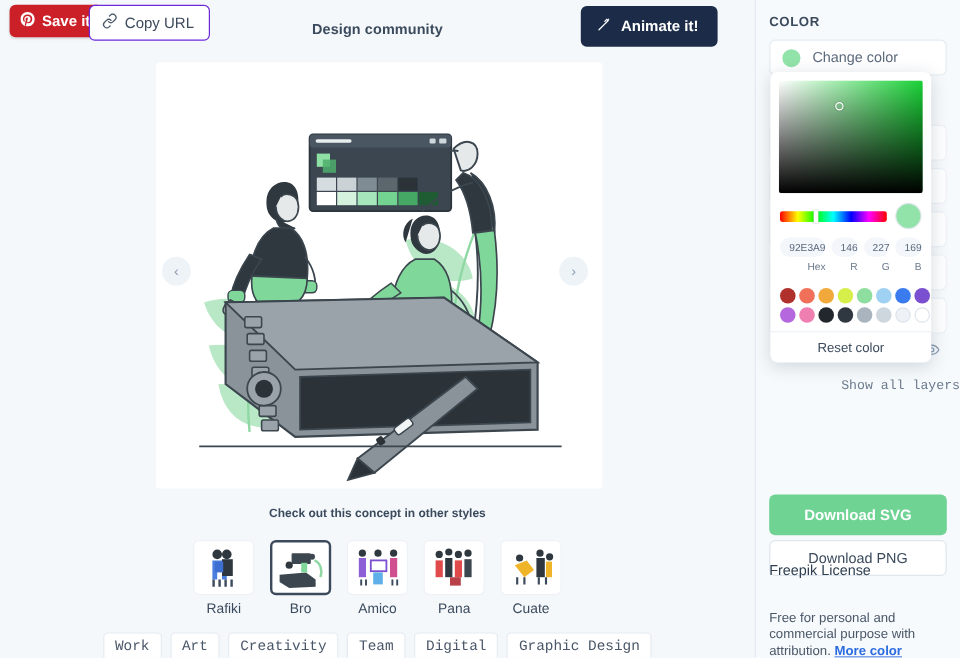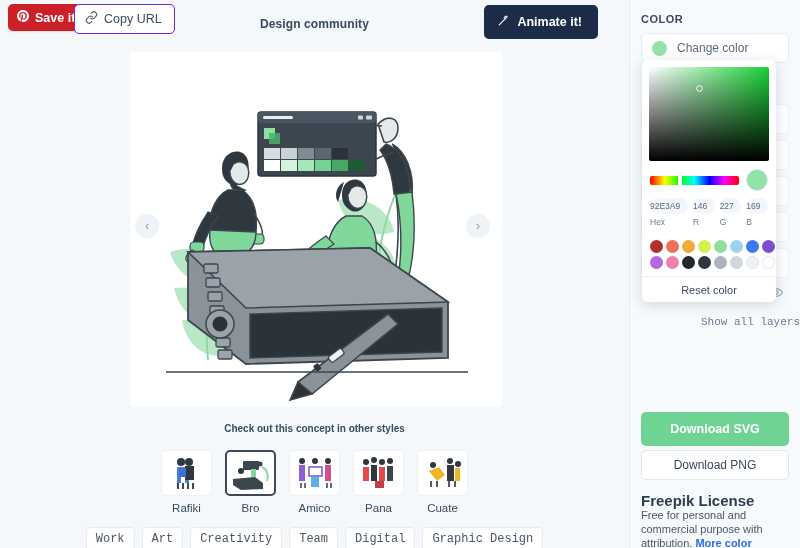--- a/index.html
+++ b/index.html
@@ -163,21 +163,21 @@
   .hue-handle {
     position: absolute; left: 31%; top: -1px;
     width: 4px; height: 11px; background: #fff; border-radius: 1px;
     box-shadow: 0 0 1px rgba(0,0,0,.4);
   }
   .preview-circle {
     width: 22px; height: 22px; border-radius: 50%;
     background: #92e3a9; border: 1px solid #dfe7ee;
   }
   .fields { display: flex; gap: 5px; padding: 7px 8px 0 8px; }
-  .field { text-align: left; }
+  .field { text-align: right; }
   .field.hex { flex: 1.75; }
   .field.num { flex: 1; }
   .field-val {
     background: #f3f6fa; border-radius: 8px;
     font-size: 8.5px; color: #5b6a7d; padding: 3px 0;
   }
   .field-lbl { font-size: 8.5px; color: #6b7a8d; margin-top: 3px; }
   .swatches {
     padding: 8px 8px 7px 8px;
     display: grid; grid-template-columns: repeat(8, 1fr); gap: 3px;
@@ -196,22 +196,22 @@
     background: #6fd394; color: #fff; border: none; border-radius: 5px;
     font-size: 12.5px; font-weight: bold; cursor: pointer;
   }
   .dl-png {
     position: absolute; left: 11px; top: 450px; width: 148px; height: 30px;
     background: #fff; color: #3b4a5c;
     border: 1px solid #dfe6ee; border-radius: 5px;
     font-size: 12px; cursor: pointer;
   }
   .license-title {
-    position: absolute; left: 11px; top: 492px;
-    font-size: 15px; font-weight: bold; color: #2c3e50;
+    position: absolute; left: 11px; top: 468px;
+    font-size: 12px; font-weight: normal; color: #2c3e50;
   }
   .license-text {
     position: absolute; left: 11px; top: 508px; width: 152px;
     font-size: 11px; line-height: 14px; color: #4a5768;
   }
   .license-text a { color: #2d6cdf; font-weight: bold; text-decoration: underline; }
 </style>
 </head>
 <body>
 

